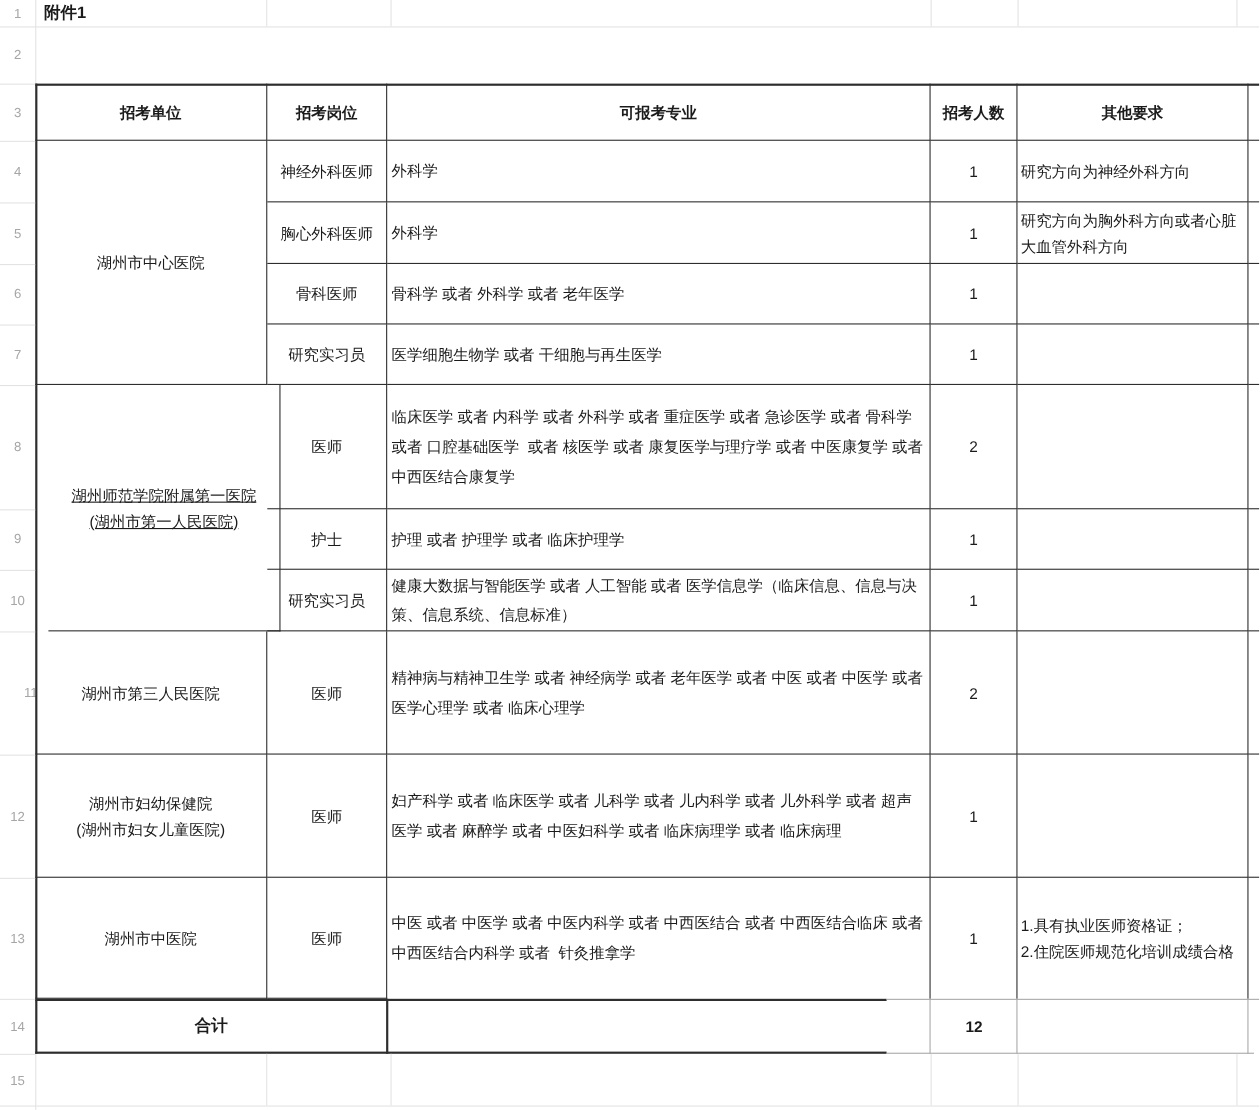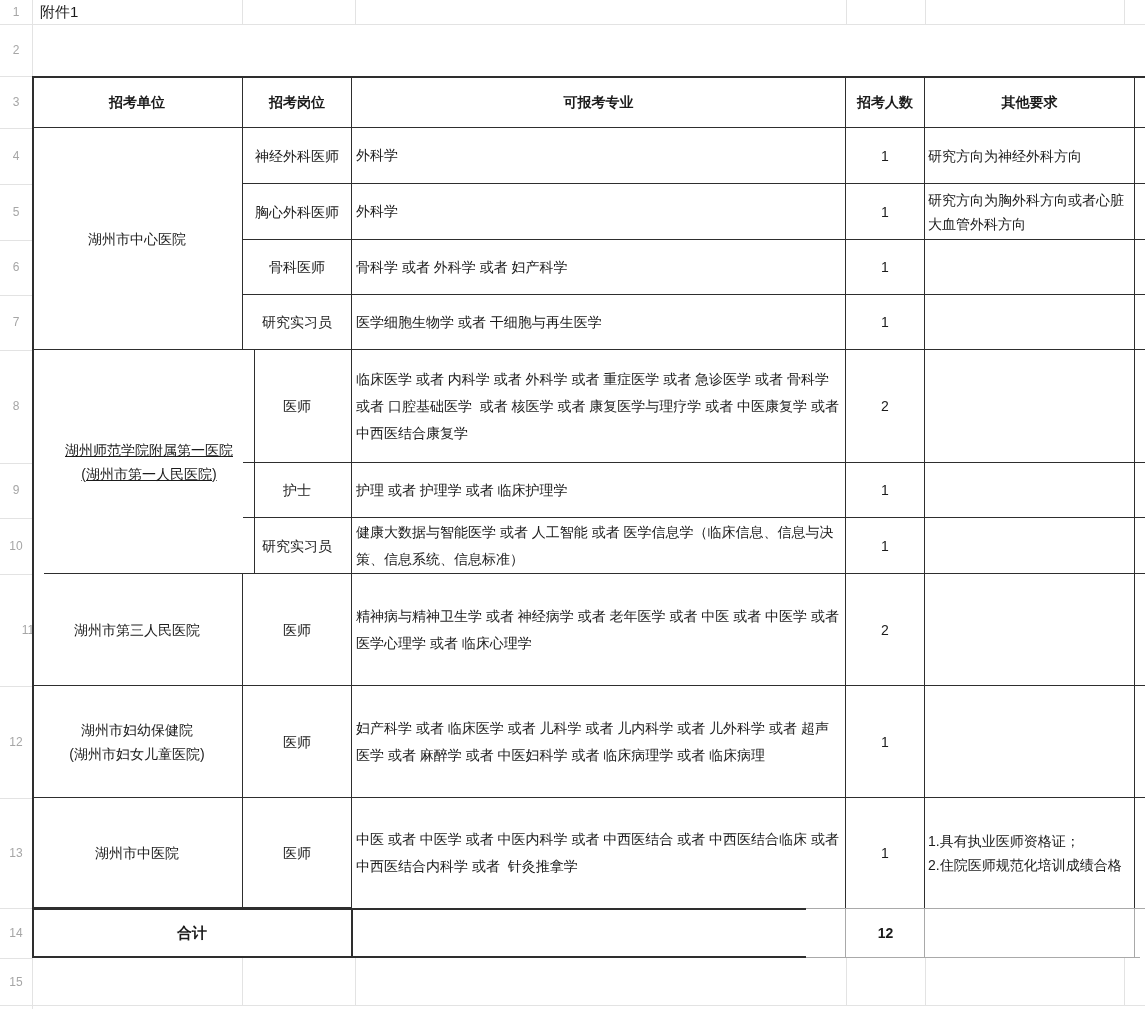--- a/index.html
+++ b/index.html
@@ -19,21 +19,21 @@
   .noborder{border:none;}
   .nobottom{border-bottom:none;}
   .noright{border-right:none;}
   .ln{position:absolute;z-index:6;}
   .dark{background:#2e2e2e;}
   .light{background:#e3e3e3;}
   .gray{background:#a9a9a9;}
   .rownum{position:absolute;width:32px;height:18px;line-height:18px;text-align:center;
           font-size:12px;color:#a6a6a6;z-index:2;}
   .attach{position:absolute;left:40px;top:0;height:24px;line-height:24px;
-          font-weight:400;font-size:15px;z-index:2;}
+          font-weight:700;font-size:15px;z-index:2;}
   .title{position:absolute;left:240px;top:24px;width:905px;height:52px;line-height:52px;
          text-align:center;font-weight:700;font-size:28px;white-space:nowrap;z-index:2;}
 </style>
 </head>
 <body>
 
 <div class="sheet">
 
   <div class="attach">附件1</div>
 
@@ -53,21 +53,21 @@
       <div class="cell left majors" style="left: 352px; top: 128px; width: 494px; height: 56px;">外科学</div>
       <div class="cell center" style="left: 846px; top: 128px; width: 79px; height: 56px;">1</div>
       <div class="cell left other" style="left: 925px; top: 128px; width: 210px; height: 56px;">研究方向为神经外科方向</div>
       <div class="cell noright" style="left: 1135px; top: 128px; width: 10px; height: 56px;"></div>
       <div class="cell center" style="left: 243px; top: 184px; width: 109px; height: 56px;">胸心外科医师</div>
       <div class="cell left majors" style="left: 352px; top: 184px; width: 494px; height: 56px;">外科学</div>
       <div class="cell center" style="left: 846px; top: 184px; width: 79px; height: 56px;">1</div>
       <div class="cell left other" style="left: 925px; top: 184px; width: 210px; height: 56px;">研究方向为胸外科方向或者心脏大血管外科方向</div>
       <div class="cell noright" style="left: 1135px; top: 184px; width: 10px; height: 56px;"></div>
       <div class="cell center" style="left: 243px; top: 240px; width: 109px; height: 55px;">骨科医师</div>
-      <div class="cell left majors" style="left: 352px; top: 240px; width: 494px; height: 55px;">骨科学 或者 外科学 或者 妇产科学</div>
+      <div class="cell left majors" style="left: 352px; top: 240px; width: 494px; height: 55px;">骨科学 或者 外科学 或者 老年医学</div>
       <div class="cell center" style="left: 846px; top: 240px; width: 79px; height: 55px;">1</div>
       <div class="cell left other" style="left: 925px; top: 240px; width: 210px; height: 55px;"></div>
       <div class="cell noright" style="left: 1135px; top: 240px; width: 10px; height: 55px;"></div>
       <div class="cell center" style="left: 243px; top: 295px; width: 109px; height: 55px;">研究实习员</div>
       <div class="cell left majors" style="left: 352px; top: 295px; width: 494px; height: 55px;">医学细胞生物学 或者 干细胞与再生医学</div>
       <div class="cell center" style="left: 846px; top: 295px; width: 79px; height: 55px;">1</div>
       <div class="cell left other" style="left: 925px; top: 295px; width: 210px; height: 55px;"></div>
       <div class="cell noright" style="left: 1135px; top: 295px; width: 10px; height: 55px;"></div>
       <div class="cell center preline" style="left: 44px; top: 350px; width: 211px; height: 224px; text-decoration: underline;">湖州师范学院附属第一医院
 (湖州市第一人民医院)</div>

